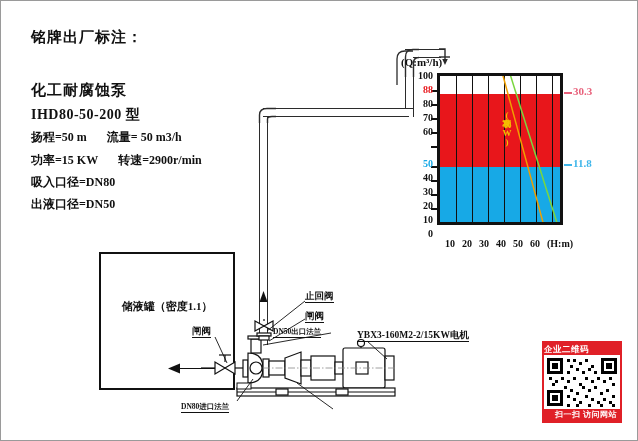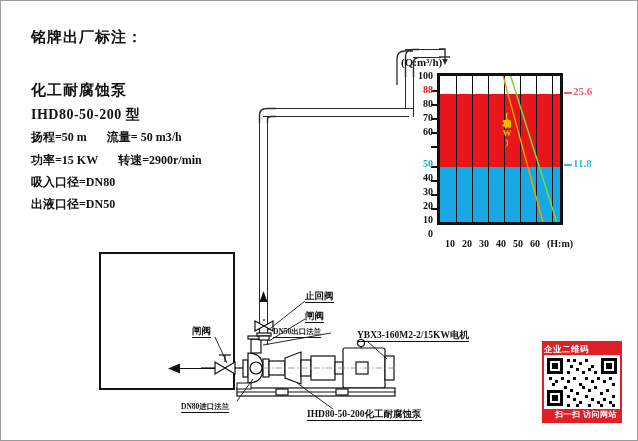--- a/index.html
+++ b/index.html
@@ -67,20 +67,21 @@
       <span>扬程=50 m</span><span class="sep"></span><span>流量= 50 m3/h</span>
     </div>
     <div class="line l5">
       <span>功率=15 KW</span><span class="sep"></span><span>转速=2900r/min</span>
     </div>
     <div class="line l6">吸入口径=DN80</div>
     <div class="line l7">出液口径=DN50</div>
   </div>
 
   <div class="tank"></div>
+  <div class="tank-label">储液罐（密度1.1）</div>
 
   <div class="pipe-line" style="left:178px;top:367px;width:40px;height:1.4px;background:#111;"></div>
   <svg style="position:absolute;left:167px;top:361px;" width="18" height="13">
     <polygon points="0,6.5 12,1.5 12,11.5" fill="#111"></polygon>
   </svg>
 
   <div class="pipe-line" style="left:258px;top:116px;width:1.4px;height:228px;background:#2b2b2b;"></div>
   <div class="pipe-line" style="left:266px;top:116px;width:1.4px;height:228px;background:#2b2b2b;"></div>
 
   <div class="pipe-line" style="left:262px;top:107px;width:150px;height:1.4px;background:#2b2b2b;"></div>
@@ -165,21 +166,21 @@
 
     <div class="xlab" style="left:8px;top:166px;">10</div>
     <div class="xlab" style="left:25px;top:166px;">20</div>
     <div class="xlab" style="left:42px;top:166px;">30</div>
     <div class="xlab" style="left:59px;top:166px;">40</div>
     <div class="xlab" style="left:76px;top:166px;">50</div>
     <div class="xlab" style="left:93px;top:166px;">60</div>
     <div class="xlab" style="left:110px;top:166px;">(H:m)</div>
 
     <div class="rdash" style="left:127px;top:19px;background:#e8607a;"></div>
-    <div class="rlab" style="left:136px;top:13px;color:#e8607a;">25.6</div>
+    <div class="rlab" style="left:136px;top:13px;color:#e8607a;">30.3</div>
     <div class="rdash" style="left:127px;top:91px;background:#3fb6ea;"></div>
     <div class="rlab" style="left:136px;top:85px;color:#3fb6ea;">11.8</div>
   </div>
 
   <svg style="position:absolute;left:200px;top:330px;" width="200" height="75">
 
     <g stroke="#111" stroke-width="1.2" fill="none">
       <path d="M0,37 L14,37"></path>
       <polygon points="14,31 14,43 24,37" fill="#fff"></polygon>
       <polygon points="34,31 34,43 24,37" fill="#fff"></polygon>
@@ -246,21 +247,20 @@
     <line x1="366" y1="340" x2="386" y2="358" stroke="#111" stroke-width="0.9"></line>
     <line x1="332" y1="408" x2="296" y2="382" stroke="#111" stroke-width="0.9"></line>
   </svg>
 
   <div class="callout" style="left:304px;top:290px;">止回阀</div>
   <div class="callout" style="left:304px;top:310px;">闸阀</div>
   <div class="callout tiny" style="left:272px;top:327px;">DN50出口法兰</div>
   <div class="callout" style="left:191px;top:325px;">闸阀</div>
   <div class="callout tiny" style="left:180px;top:402px;">DN80进口法兰</div>
   <div class="callout" style="left:356px;top:329px;">YBX3-160M2-2/15KW电机</div>
-  <div class="callout" style="left:306px;top:408px;">IHD80-50-200化工耐腐蚀泵</div>
 
   <div class="qr">
     <div class="qr-top">企业二维码</div>
     <div class="qr-img">
       <div class="qm" style="left:3px;top:3px;width:16px;height:16px;"></div>
       <div class="qm" style="left:6px;top:6px;width:10px;height:10px;background:#fff;"></div>
       <div class="qm" style="left:8px;top:8px;width:6px;height:6px;"></div>
       <div class="qm" style="left:57px;top:3px;width:16px;height:16px;"></div>
       <div class="qm" style="left:60px;top:6px;width:10px;height:10px;background:#fff;"></div>
       <div class="qm" style="left:62px;top:8px;width:6px;height:6px;"></div>

